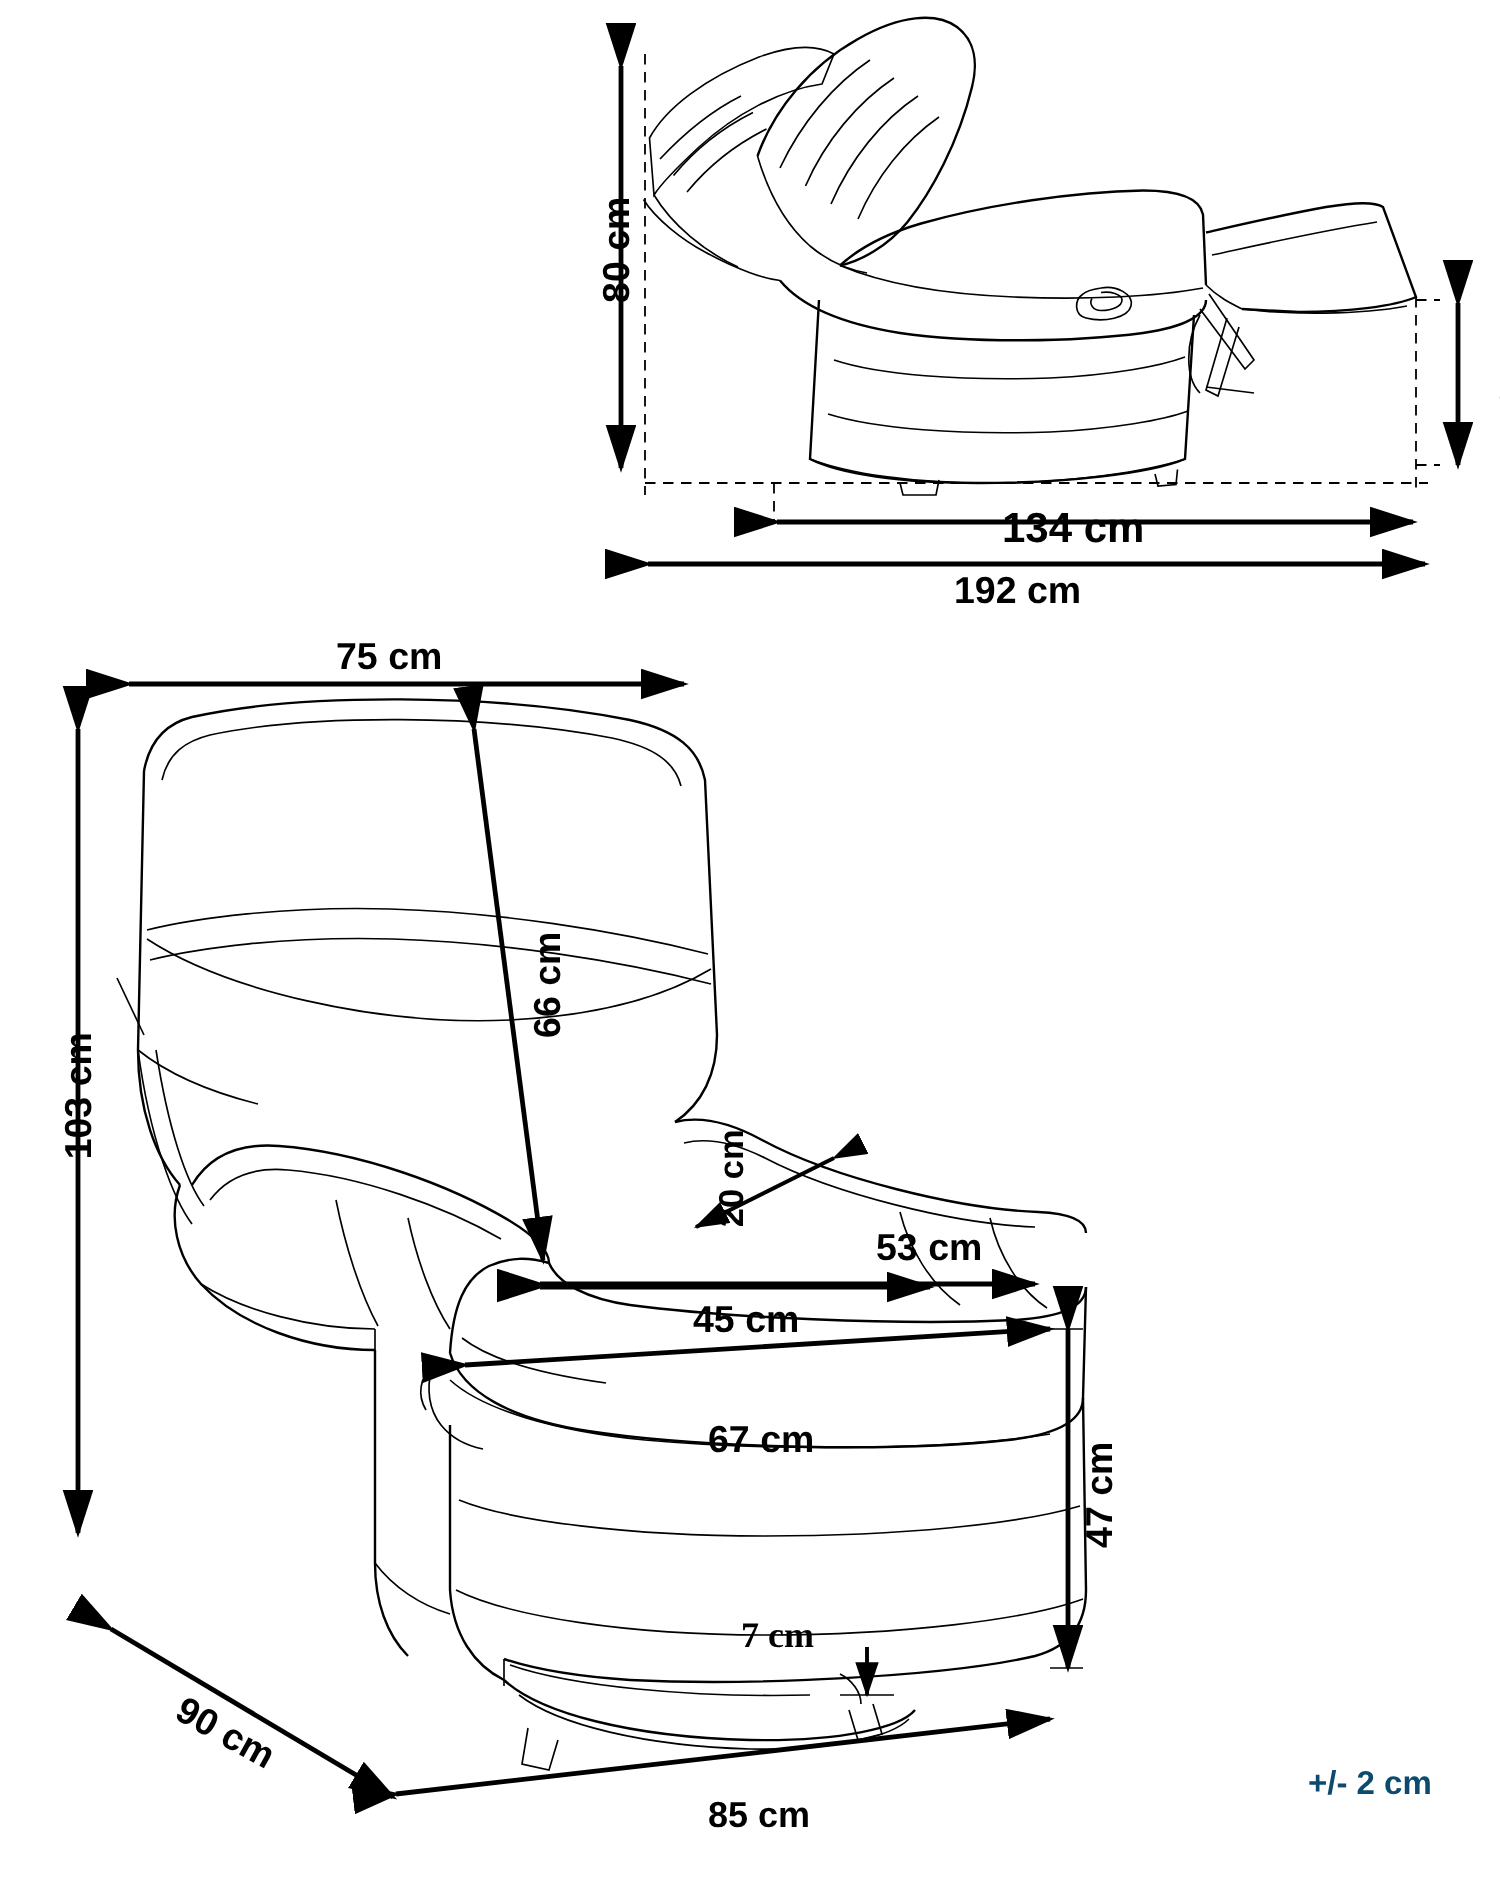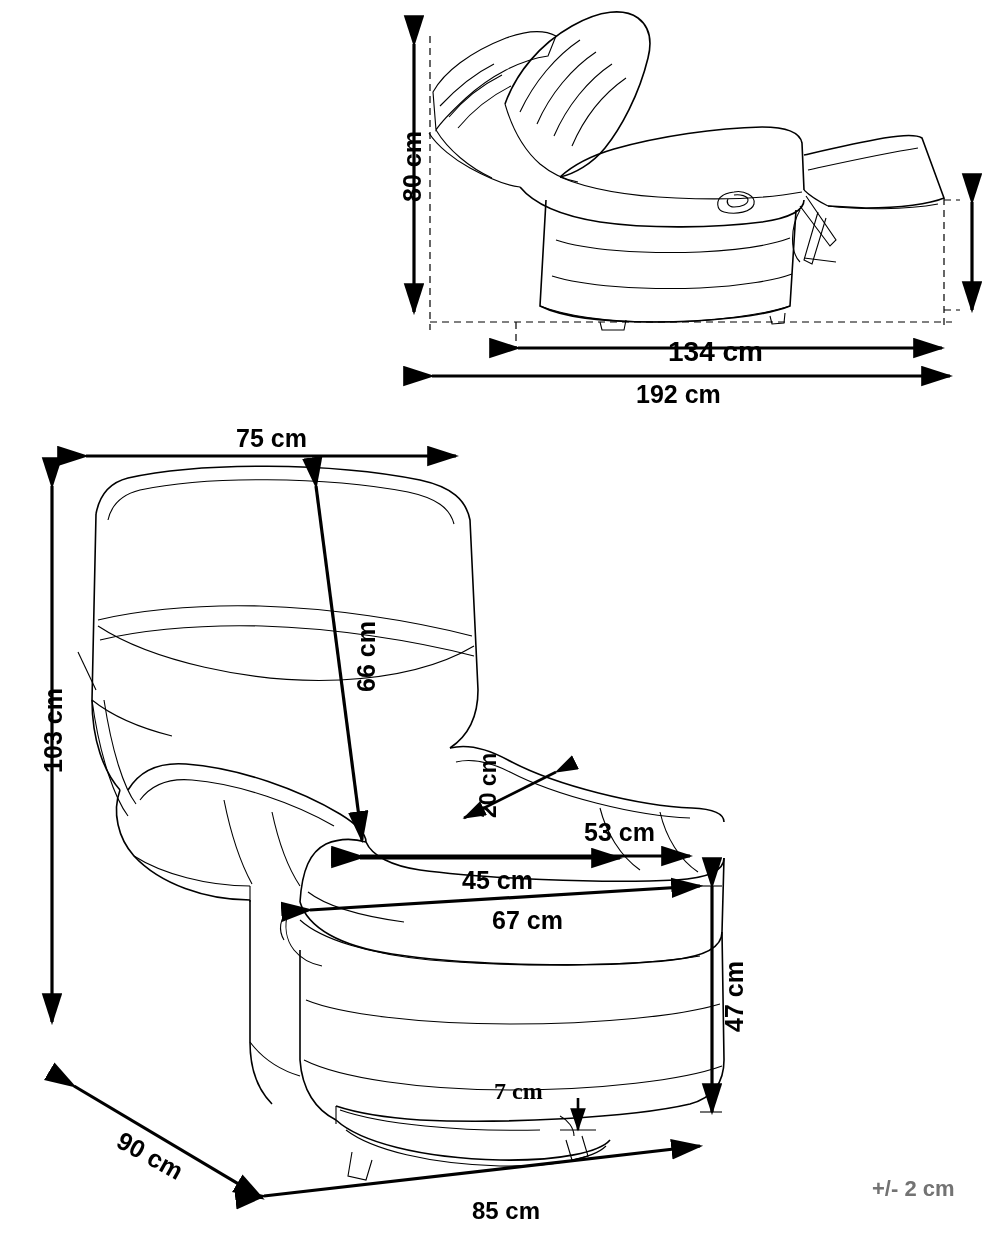--- a/index.html
+++ b/index.html
@@ -8,21 +8,21 @@
   .dim-label{position:absolute;font-weight:bold;color:#000;white-space:nowrap;}
   .rot90{transform:rotate(-90deg);transform-origin:50% 50%;}
   svg{position:absolute;left:0;top:0;width:1000px;height:1251px;}
   .ln{stroke:#000;fill:none;}
   .thin{stroke-width:1.1;}
   .med{stroke-width:1.6;}
   .dash{stroke-width:1.2;stroke-dasharray:7 5;}
   .arrow{stroke:#000;stroke-width:3.2;fill:none;}
   .arrow2{stroke:#000;stroke-width:2.6;fill:none;}
   .fill-blk{fill:#000;}
-  .tol{position:absolute;font-weight:bold;color:#737373;}
+  .tol{position:absolute;font-weight:bold;color:#0c4a6e;}
 </style>
 </head>
 <body>
 
 <div id="stage">
 
   <svg viewBox="0 0 1000 1251" xmlns="http://www.w3.org/2000/svg">
     <defs>
       <marker id="ah" markerWidth="10" markerHeight="10" refX="9" refY="3.2" orient="auto" markerUnits="strokeWidth">
         <path d="M0,0 L10,3.2 L0,6.4 z" class="fill-blk"></path>
@@ -172,33 +172,33 @@
   </svg>
 
   <div class="dim-label rot90" style="left:372px;top:152px;width:80px;text-align:center;font-size:25px;">80 cm</div>
 
   <div class="dim-label rot90" style="left:970px;top:236px;width:80px;text-align:center;font-size:25px;">52 cm</div>
 
   <div class="dim-label" style="left:668px;top:336px;font-size:28px;">134 cm</div>
 
   <div class="dim-label" style="left:636px;top:380px;font-size:25px;">192 cm</div>
 
-  <div class="dim-label" style="left:236px;top:424px;font-size:25px;">75 cm</div>
+  <div class="dim-label" style="left:224px;top:424px;font-size:25px;">75 cm</div>
 
   <div class="dim-label rot90" style="left:8px;top:716px;width:90px;text-align:center;font-size:25px;">103 cm</div>
 
   <div class="dim-label rot90" style="left:326px;top:642px;width:80px;text-align:center;font-size:25px;">66 cm</div>
 
   <div class="dim-label rot90" style="left:448px;top:772px;width:80px;text-align:center;font-size:23px;">20 cm</div>
 
   <div class="dim-label" style="left:552px;top:818px;font-size:25px;margin-left:32px;">53 cm</div>
 
   <div class="dim-label" style="left:462px;top:866px;font-size:25px;">45 cm</div>
 
-  <div class="dim-label" style="left:472px;top:906px;font-size:25px;margin-left:20px;">67 cm</div>
+  <div class="dim-label" style="left:472px;top:946px;font-size:25px;">67 cm</div>
 
   <div class="dim-label rot90" style="left:694px;top:982px;width:80px;text-align:center;font-size:25px;">47 cm</div>
 
   <div class="dim-label" style="left:494px;top:1078px;font-size:24px;font-family:Liberation Serif, serif;">7 cm</div>
 
   <div class="dim-label" style="left:126px;top:1126px;font-size:25px;transform:rotate(29deg);transform-origin:0 0;">90 cm</div>
 
   <div class="dim-label" style="left:472px;top:1197px;font-size:24px;">85 cm</div>
 
   <div class="tol" style="left:872px;top:1176px;font-size:22px;">+/- 2 cm</div>

